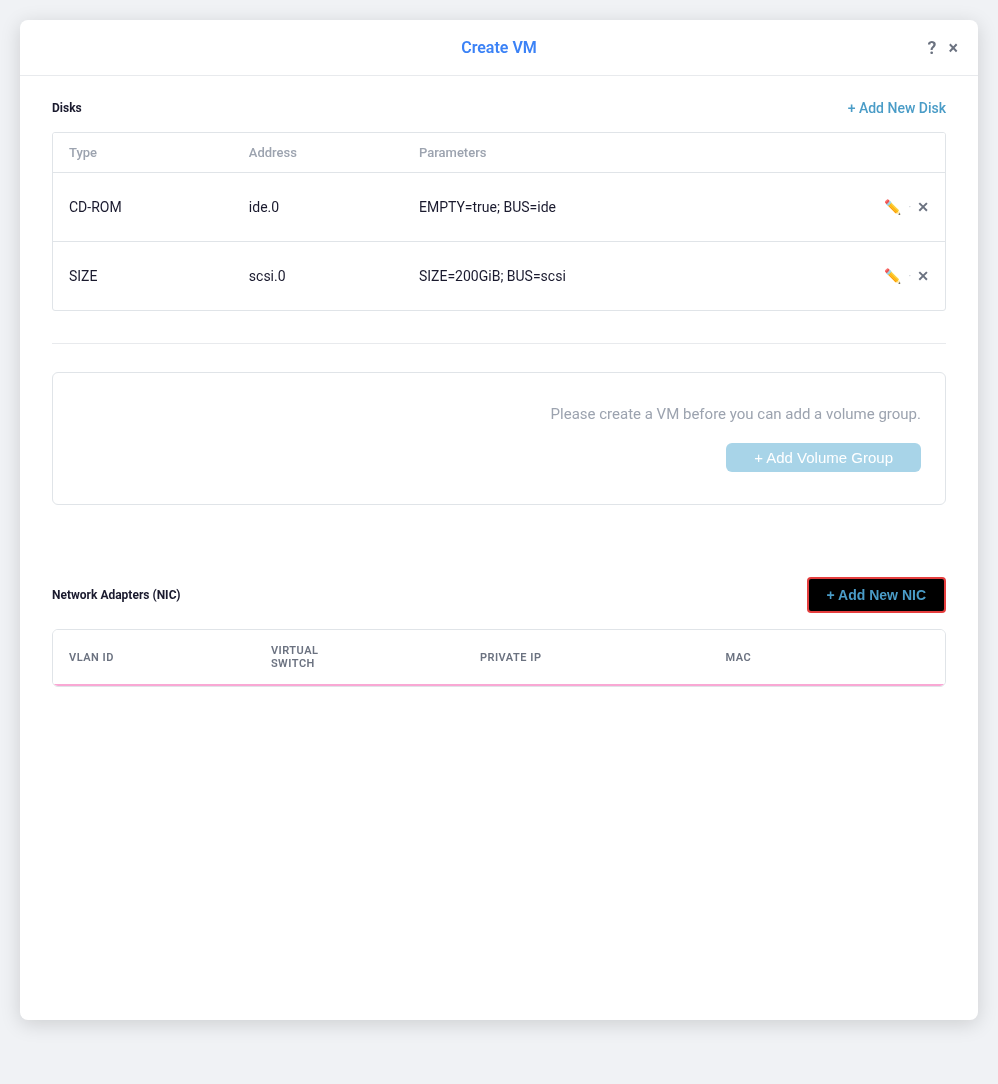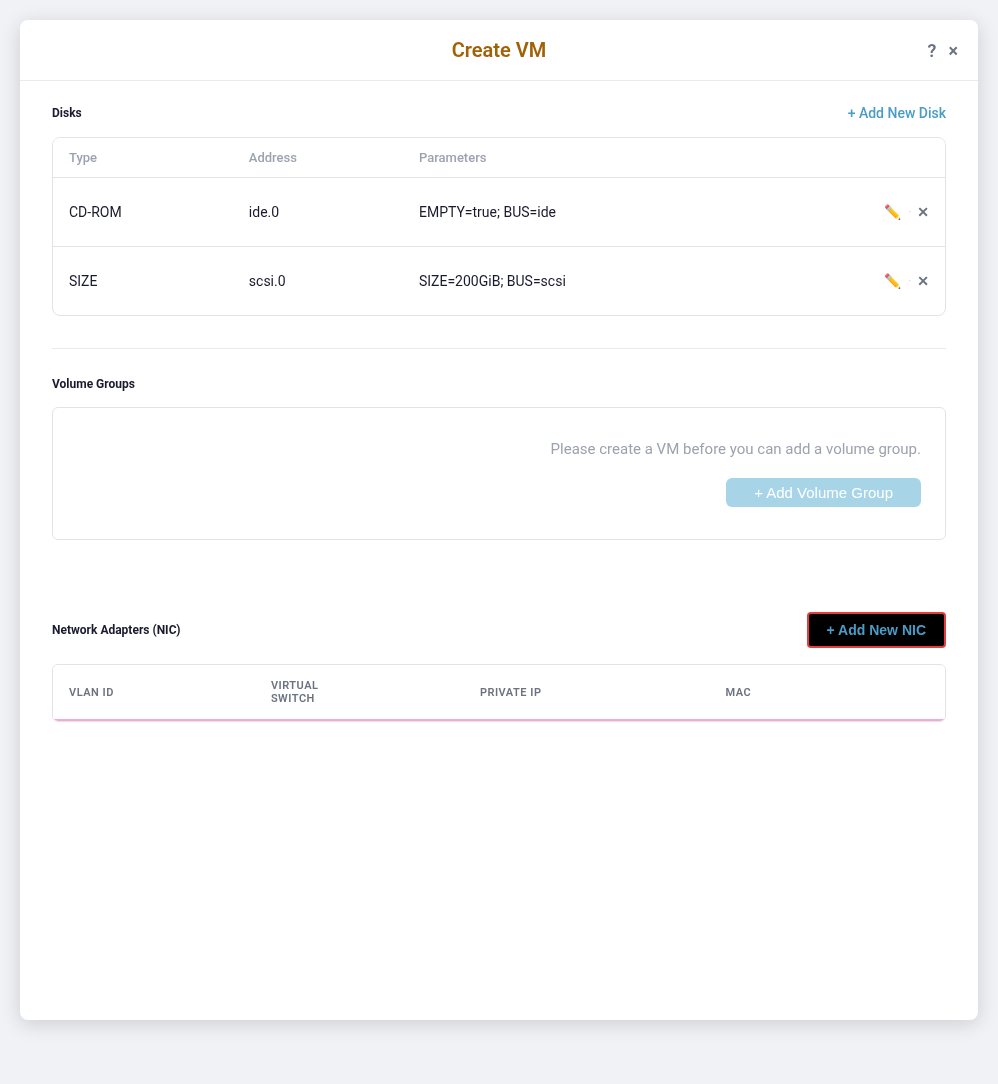--- a/index.html
+++ b/index.html
@@ -31,23 +31,23 @@
     .modal-header {
       display: flex;
       align-items: center;
       justify-content: center;
       padding: 18px 24px;
       border-bottom: 1px solid #e8eaed;
       position: relative;
     }
 
     .modal-title {
-      font-size: 20px;
-      font-weight: 600;
-      color: #a16207;
+      font-size: 16px;
+      font-weight: 600;
+      color: #3b82f6;
     }
 
     .modal-header-icons {
       position: absolute;
       right: 20px;
       display: flex;
       align-items: center;
       gap: 12px;
     }
 
@@ -81,21 +81,21 @@
       color: #4a9cc7;
       font-size: 14px;
       font-weight: 500;
       cursor: pointer;
       text-decoration: none;
     }
 
     
     .table-container {
       border: 1px solid #e0e4e8;
-      border-radius: 8px;
+      border-radius: 3px;
       overflow: hidden;
       margin-bottom: 32px;
     }
 
     table {
       width: 100%;
       border-collapse: collapse;
     }
 
     thead th {
@@ -288,23 +288,20 @@
                 <span class="action-delete">✕</span>
               </div>
             </td>
           </tr>
         </tbody>
       </table>
     </div>
 
     <hr class="section-divider">
 
-    <div class="section-header">
-      <span class="section-title">Volume Groups</span>
-    </div>
 
     <div class="volume-groups-box">
       <p class="volume-groups-text">Please create a VM before you can add a volume group.</p>
       <button class="add-volume-btn">
         <span>+ Add Volume Group</span>
       </button>
     </div>
 
     <div class="spacer-section"></div>
 

